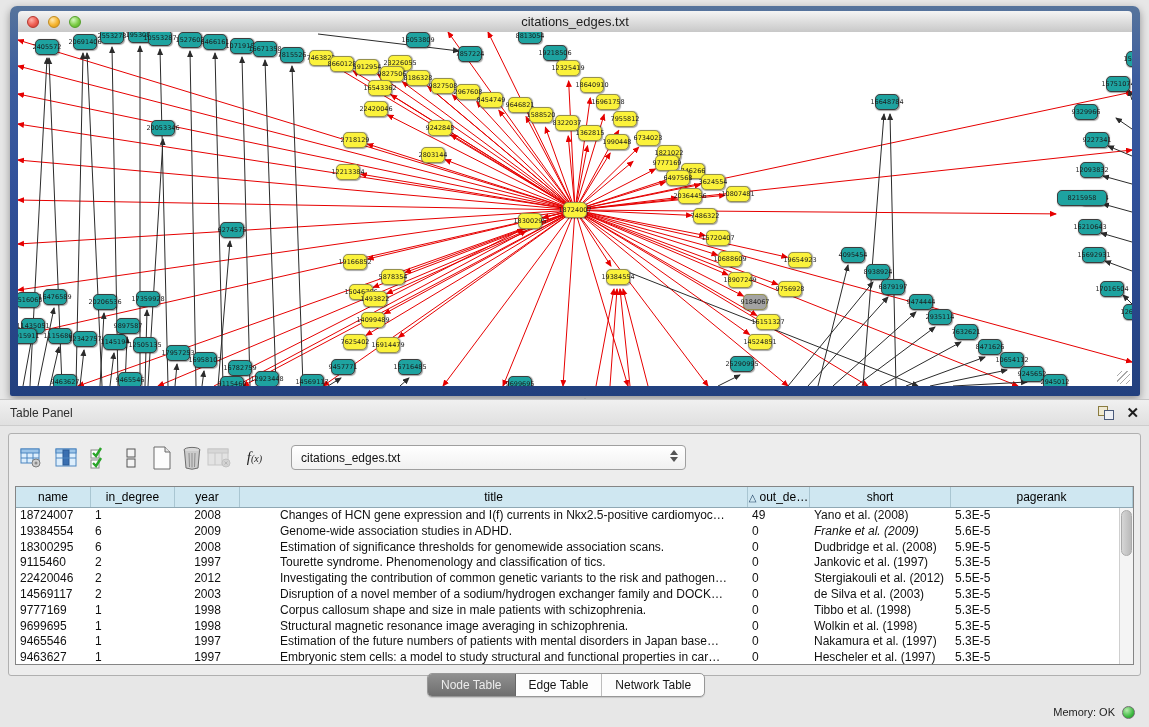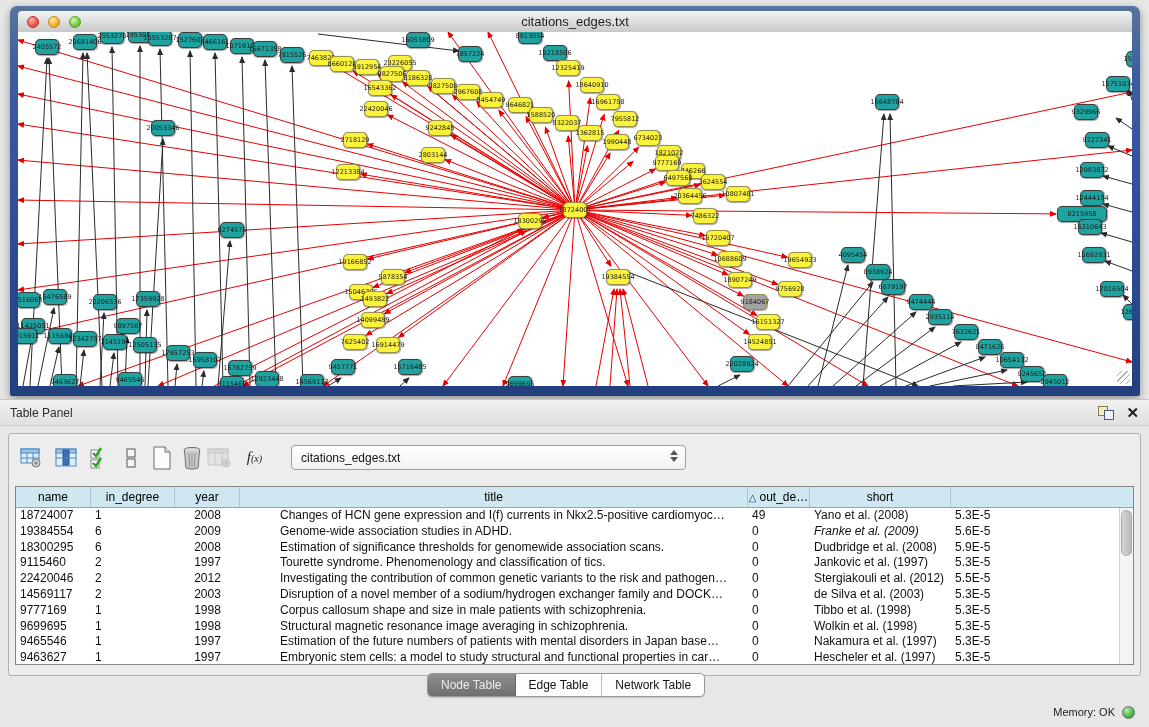--- a/index.html
+++ b/index.html
@@ -328,21 +328,21 @@
         <div class="node" style="left: 237px; top: 339px; background: rgb(30, 163, 160); border: 1px solid rgb(61, 61, 61);">
           <span class="nl">12923448</span>
         </div>
         <div class="node" style="left: 313px; top: 327px; background: rgb(30, 163, 160); border: 1px solid rgb(61, 61, 61);">
           <span class="nl">9457771</span>
         </div>
         <div class="node" style="left: 380px; top: 327px; background: rgb(30, 163, 160); border: 1px solid rgb(61, 61, 61);">
           <span class="nl">15716485</span>
         </div>
         <div class="node" style="left: 712px; top: 324px; background: rgb(30, 163, 160); border: 1px solid rgb(61, 61, 61);">
-          <span class="nl">22028924</span>
+          <span class="nl">25290995</span>
         </div>
         <div class="node" style="left: 35px; top: 342px; background: rgb(30, 163, 160); border: 1px solid rgb(61, 61, 61);">
           <span class="nl">9463627</span>
         </div>
         <div class="node" style="left: 100px; top: 340px; background: rgb(30, 163, 160); border: 1px solid rgb(61, 61, 61);">
           <span class="nl">9465546</span>
         </div>
         <div class="node" style="left: 490px; top: 344px; background: rgb(30, 163, 160); border: 1px solid rgb(61, 61, 61);">
           <span class="nl">9699695</span>
         </div>
@@ -363,21 +363,21 @@
         </div>
         <div class="node" style="left: 1067px; top: 100px; background: rgb(30, 163, 160); border: 1px solid rgb(61, 61, 61);">
           <span class="nl">9227341</span>
         </div>
         <div class="node" style="left: 1062px; top: 130px; background: rgb(30, 163, 160); border: 1px solid rgb(61, 61, 61);">
           <span class="nl">12093832</span>
         </div>
         <div class="node" style="left: 1062px; top: 158px; background: rgb(30, 163, 160); border: 1px solid rgb(61, 61, 61);">
           <span class="nl">12444154</span>
         </div>
-        <div class="node" style="left: 1039px; top: 174px; background: rgb(30, 163, 160); border: 1px solid rgb(61, 61, 61); padding-left: 48px;">
+        <div class="node" style="left: 1039px; top: 158px; background: rgb(30, 163, 160); border: 1px solid rgb(61, 61, 61); padding-left: 48px;">
           <span class="nl">8215958</span>
         </div>
         <div class="node" style="left: 1060px; top: 187px; background: rgb(30, 163, 160); border: 1px solid rgb(61, 61, 61);">
           <span class="nl">16210643</span>
         </div>
         <div class="node" style="left: 1064px; top: 215px; background: rgb(30, 163, 160); border: 1px solid rgb(61, 61, 61);">
           <span class="nl">15692931</span>
         </div>
         <div class="node" style="left: 1082px; top: 249px; background: rgb(30, 163, 160); border: 1px solid rgb(61, 61, 61);">
           <span class="nl">17016504</span>
@@ -661,20 +661,21 @@
   </div>
 
   <div class="tbl">
     <div class="thead" id="thead">
         <div class="th" style="width: 75px;">name</div>
         <div class="th" style="width: 84px;">in_degree</div>
         <div class="th" style="width: 65px;">year</div>
         <div class="th" style="width: 508px;">title</div>
         <div class="th" style="width: 62px;"><span class="sortg">△</span>out_de…</div>
         <div class="th" style="width: 141px;">short</div>
+        <div class="th" style="flex: 1 1 0%;">pagerank</div>
       </div>
     <div id="tbody">
         <div class="tr">
           <div class="td " style="width: 75px;">18724007</div>
           <div class="td " style="width: 84px;">1</div>
           <div class="td c-year" style="width: 65px;">2008</div>
           <div class="td c-title" style="width: 508px;">Changes of HCN gene expression and I(f) currents in Nkx2.5-positive cardiomyoc…</div>
           <div class="td " style="width: 62px;">49</div>
           <div class="td " style="width: 141px;">Yano et al. (2008)</div>
           <div class="td " style="flex: 1 1 0%;">5.3E-5</div>

